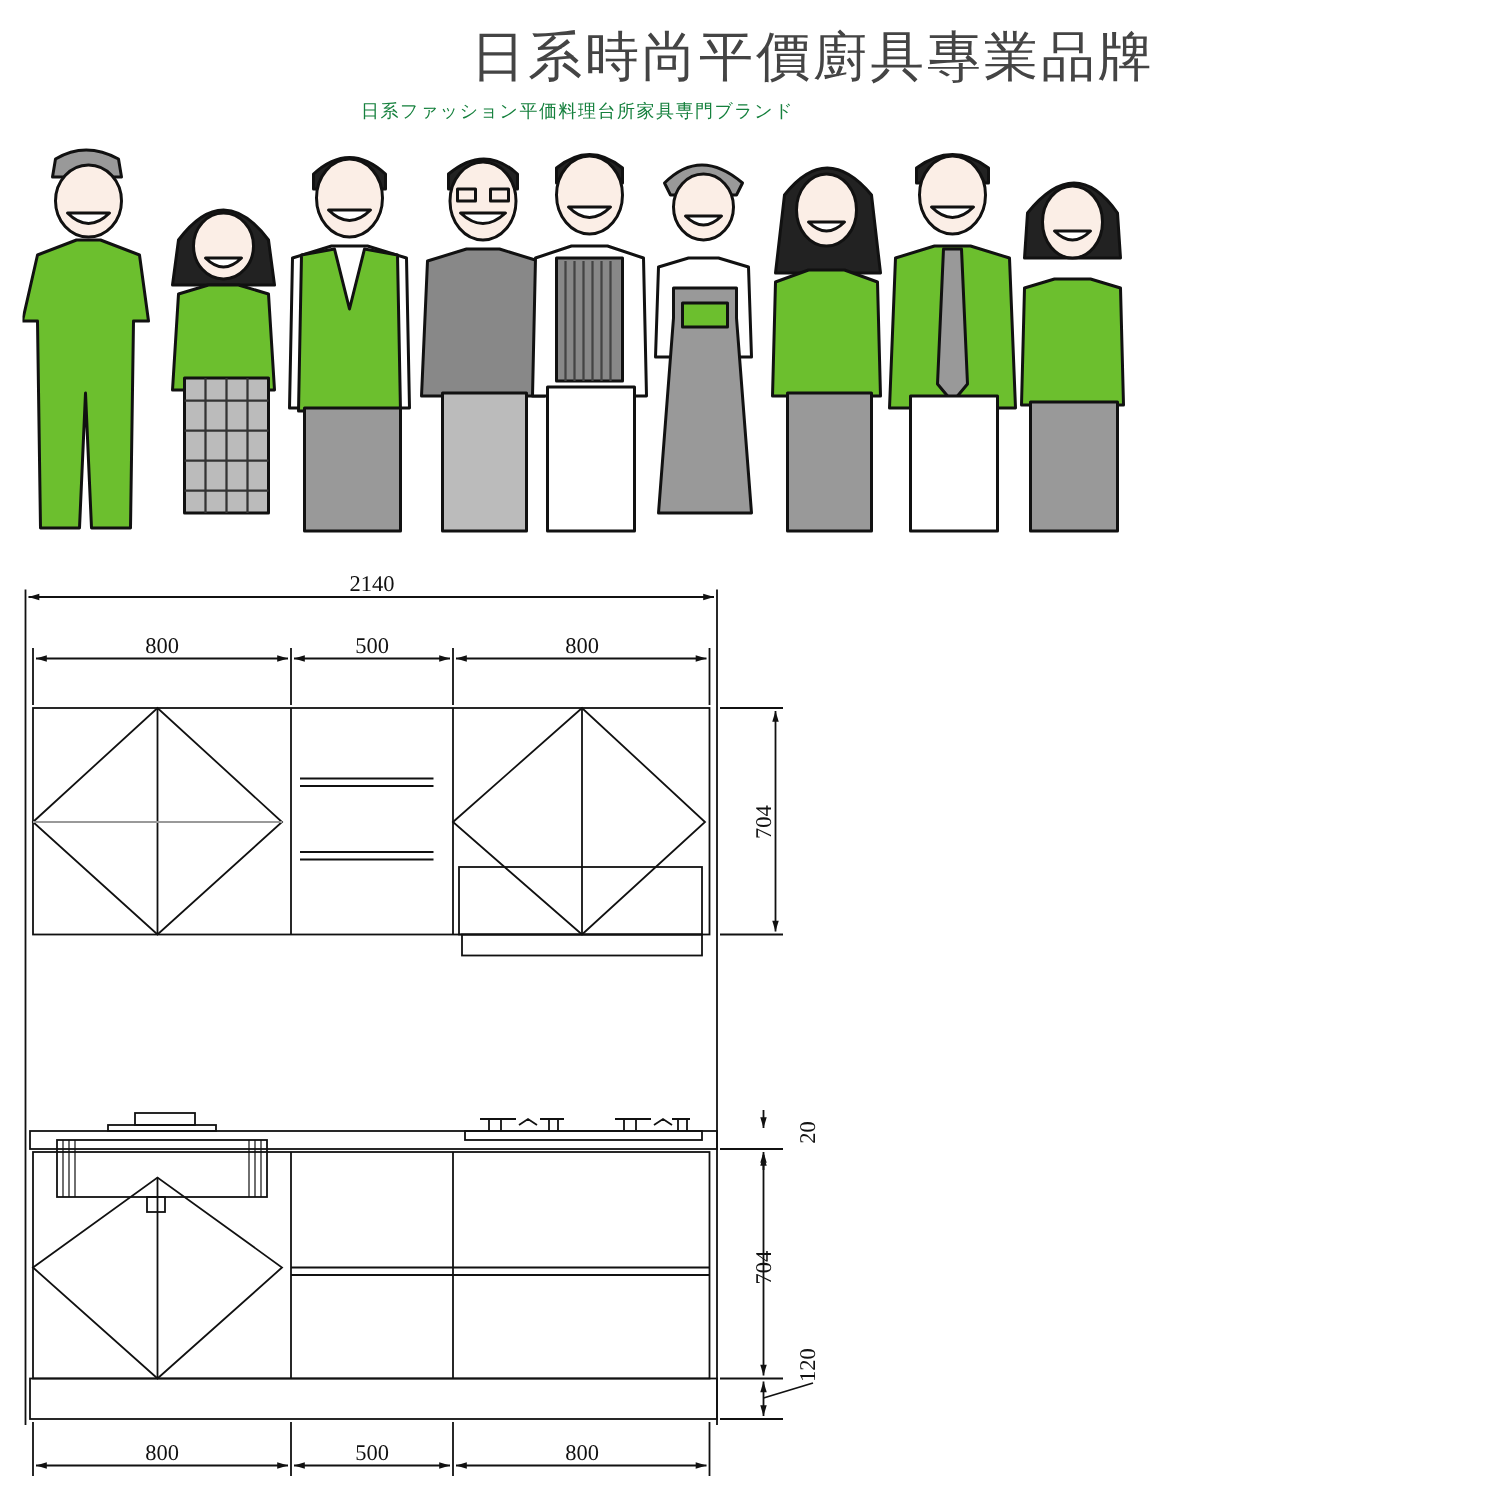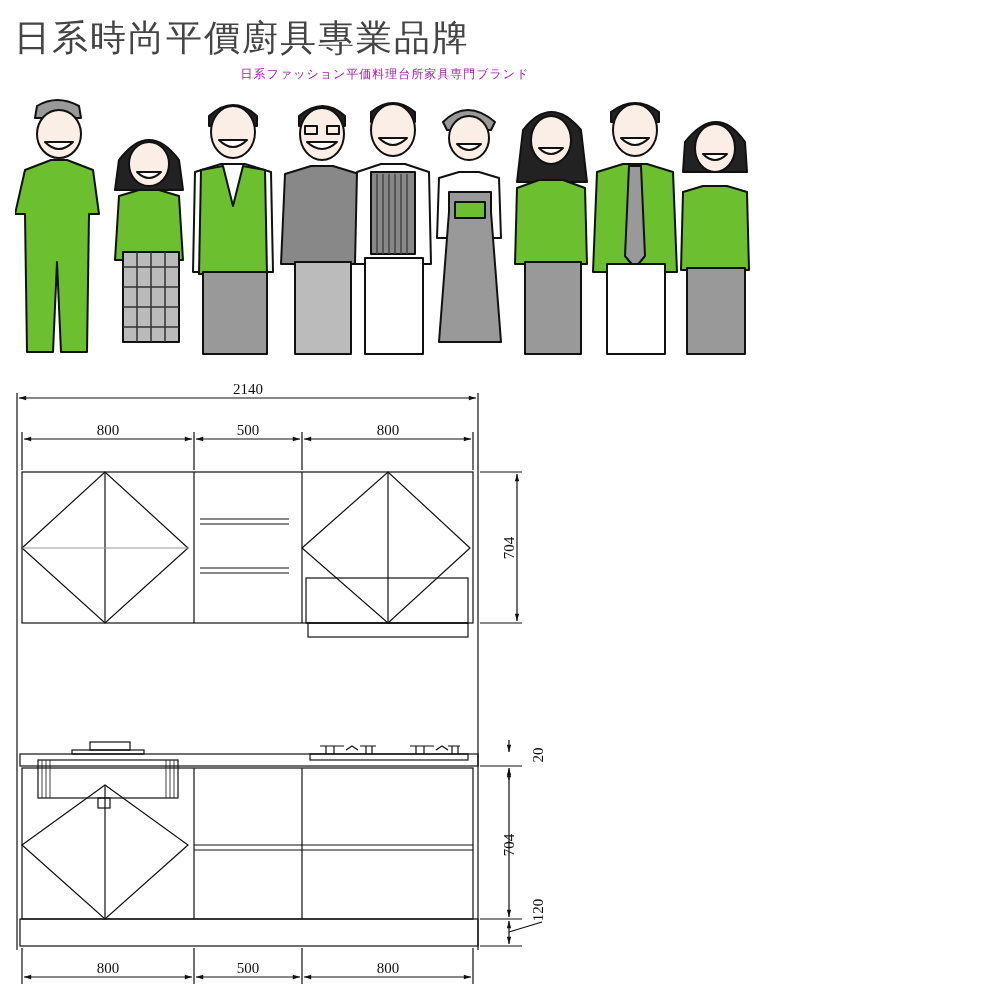--- a/index.html
+++ b/index.html
@@ -1,18 +1,18 @@
 <!DOCTYPE html>
 <html><head>
 <meta charset="utf-8">
 <style>
   html,body{margin:0;padding:0;background:#ffffff;}
   body{width:1000px;height:1004px;position:relative;overflow:hidden;font-family:"DejaVu Sans",sans-serif;}
-  .title{position:absolute;left:14px;top:14px;width:770px;text-align:left;font-size:36px;color:#444;letter-spacing:2px;font-family:"DejaVu Sans",sans-serif;}
-  .subtitle{position:absolute;left:0;top:66px;width:770px;text-align:center;font-size:12px;color:#a21caf;letter-spacing:1px;}
+  .title{position:absolute;left:0;top:14px;width:770px;text-align:right;font-size:36px;color:#444;letter-spacing:2px;font-family:"DejaVu Sans",sans-serif;}
+  .subtitle{position:absolute;left:0;top:66px;width:770px;text-align:center;font-size:12px;color:#15803d;letter-spacing:1px;}
   .people{position:absolute;left:15px;top:92px;width:740px;height:265px;}
   .drawing{position:absolute;left:0;top:370px;width:560px;height:634px;}
   svg text{font-family:"Liberation Serif",serif;}
 </style>
 </head>
 <body>
 
 <div class="title">日系時尚平價廚具專業品牌</div>
 <div class="subtitle">日系ファッション平価料理台所家具専門ブランド</div>
 

